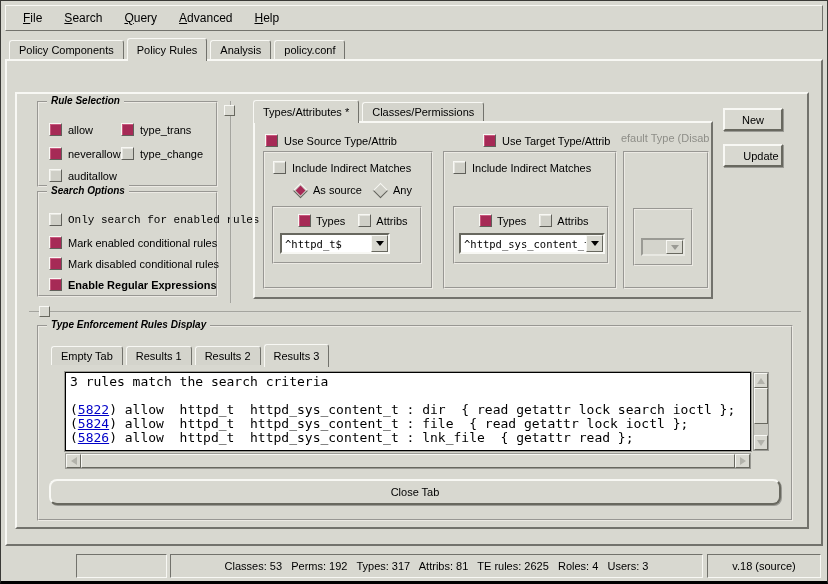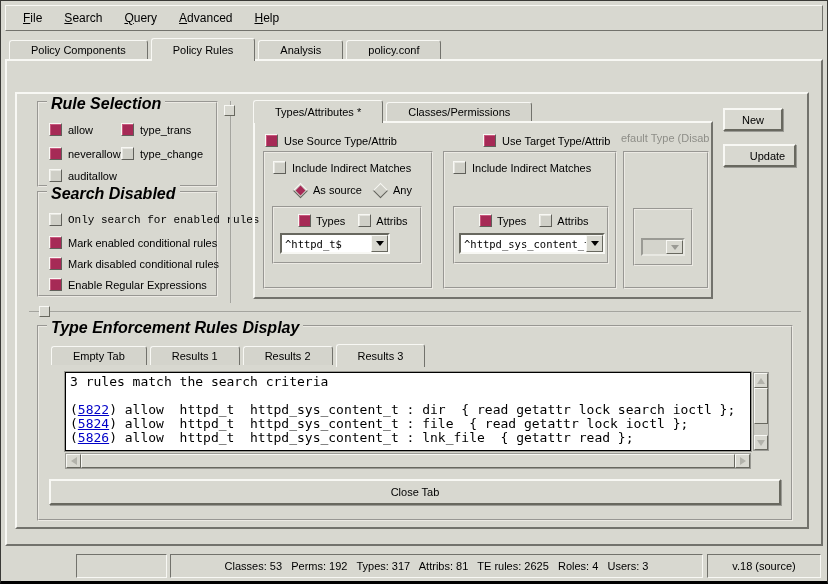--- a/index.html
+++ b/index.html
@@ -21,26 +21,26 @@
   .sunken1{border-top:1px solid var(--dk);border-left:1px solid var(--dk);
            border-bottom:1px solid var(--lt);border-right:1px solid var(--lt);}
   .frame{border:2px groove #eceae4;}
   
   .menubar{display:flex;align-items:center;padding-left:6px;}
   .menu-item{padding:3px 11px;cursor:default;font-size:12px;}
   
   .tabs{display:flex;align-items:flex-end;position:absolute;z-index:5;}
   .tab{background:var(--bg2);border-top:1px solid var(--lt);border-left:1px solid var(--lt);
        border-right:1px solid var(--dk);border-radius:3px 3px 0 0;
-       padding:3px 21px;margin-right:3px;white-space:nowrap;position:relative;font-size:11px;}
+       padding:3px 9px;margin-right:3px;white-space:nowrap;position:relative;font-size:11px;}
   .tab.active{background:var(--bg);padding-top:5px;padding-bottom:5px;margin-bottom:-2px;z-index:6;}
   
   .groupbox{border:2px groove #eceae4;position:absolute;box-sizing:border-box;}
   .gb-title{position:absolute;top:-8px;left:8px;background:var(--bg);padding:0 4px;
-            font-weight:bold;font-style:italic;font-size:16px;white-space:nowrap;}
+            font-weight:bold;font-style:italic;font-size:10px;white-space:nowrap;}
   
   .cb-row{display:flex;align-items:center;gap:6px;position:absolute;white-space:nowrap;}
   .cb{width:11px;height:11px;flex:0 0 11px;background:#cfcfc7;
       border-top:1px solid var(--lt);border-left:1px solid var(--lt);
       border-bottom:1px solid #60605a;border-right:1px solid #60605a;
       box-shadow:inset 1px 1px 0 #e6e6e0;}
   .cb.checked{background:var(--check);box-shadow:inset 1px 1px 0 #c9577d;}
   .radio{width:9px;height:9px;flex:0 0 9px;transform:rotate(45deg);background:#cfcfc7;
          border-top:1px solid var(--lt);border-left:1px solid var(--lt);
          border-bottom:1px solid #60605a;border-right:1px solid #60605a;position:relative;margin:0 2px;}
@@ -132,34 +132,34 @@
       <span class="cb"></span>
       <span class="lbl">type_change</span>
     </div>
     <div class="cb-row" style="left:10px;top:66px;">
       <span class="cb"></span>
       <span class="lbl">auditallow</span>
     </div>
   </div>
 
   <div class="groupbox" style="left:36px;top:190px;width:181px;height:106px;z-index:2;">
-    <span class="gb-title">Search Disabled</span>
+    <span class="gb-title">Search Options</span>
     <div class="cb-row" style="left:10px;top:20px;font-family:Liberation Mono, monospace;">
       <span class="cb"></span>
       <span class="lbl">Only search for enabled rules</span>
     </div>
     <div class="cb-row" style="left:10px;top:43px;">
       <span class="cb checked"></span>
       <span class="lbl">Mark enabled conditional rules</span>
     </div>
     <div class="cb-row" style="left:10px;top:64px;">
       <span class="cb checked"></span>
       <span class="lbl">Mark disabled conditional rules</span>
     </div>
-    <div class="cb-row" style="left:10px;top:85px;">
+    <div class="cb-row" style="left:10px;top:85px;font-weight:bold;">
       <span class="cb checked"></span>
       <span class="lbl">Enable Regular Expressions</span>
     </div>
   </div>
 
   <div class="abs sash-v" style="left:229px;top:100px;height:202px;z-index:2;"></div>
   <div class="abs sash-handle" style="left:223px;top:104px;z-index:3;"></div>
 
   <div class="tabs" style="left:252px;top:100px;height:20px;z-index:4;">
     <div class="tab active">Types/Attributes *</div>
@@ -232,21 +232,21 @@
           <span class="val"></span>
           <span class="arrow-btn">
               <span class="tri-down"></span>
             </span>
         </div>
       </div>
     </div>
   </div>
 
   <div class="abs btn" style="left:722px;top:107px;width:60px;height:23px;z-index:2;">New</div>
-  <div class="abs btn" style="left:722px;top:143px;width:73px;height:23px;z-index:2;padding-left:16px;">Update</div>
+  <div class="abs btn" style="left:722px;top:143px;width:60px;height:23px;z-index:2;padding-left:16px;">Update</div>
 
   <div class="abs sash-h" style="left:28px;top:310px;width:772px;z-index:2;"></div>
   <div class="abs sash-handle" style="left:38px;top:305px;z-index:3;"></div>
 
   <div class="groupbox" style="left:36px;top:324px;width:756px;height:196px;z-index:2;">
     <span class="gb-title">Type Enforcement Rules Display</span>
 
     <div class="tabs" style="left:12px;top:17px;height:21px;">
       <div class="tab">Empty Tab</div>
       <div class="tab">Results 1</div>
@@ -276,20 +276,20 @@
     <div class="abs sb sb-h" style="left:26px;top:126px;width:686px;height:16px;">
       <span class="sb-btn">
           <span class="tri-l-o"></span>
         </span>
       <span class="sb-thumb" style="flex:1;"></span>
       <span class="sb-btn">
           <span class="tri-r-o"></span>
         </span>
     </div>
 
-    <div class="abs btn" style="left:10px;top:152px;width:732px;height:26px;">Close Tab</div>
+    <div class="abs btn" style="left:10px;top:152px;width:732px;height:26px;border-radius:8px;">Close Tab</div>
   </div>
 
   <div class="abs status-box sunken1" style="left:75px;top:553px;width:91px;height:24px;"></div>
   <div class="abs status-box sunken1" style="left:169px;top:553px;width:533px;height:24px;">Classes: 53   Perms: 192   Types: 317   Attribs: 81   TE rules: 2625   Roles: 4   Users: 3</div>
   <div class="abs status-box sunken1" style="left:706px;top:553px;width:114px;height:24px;">v.18 (source)</div>
 
 </div>
 
 </body></html>

